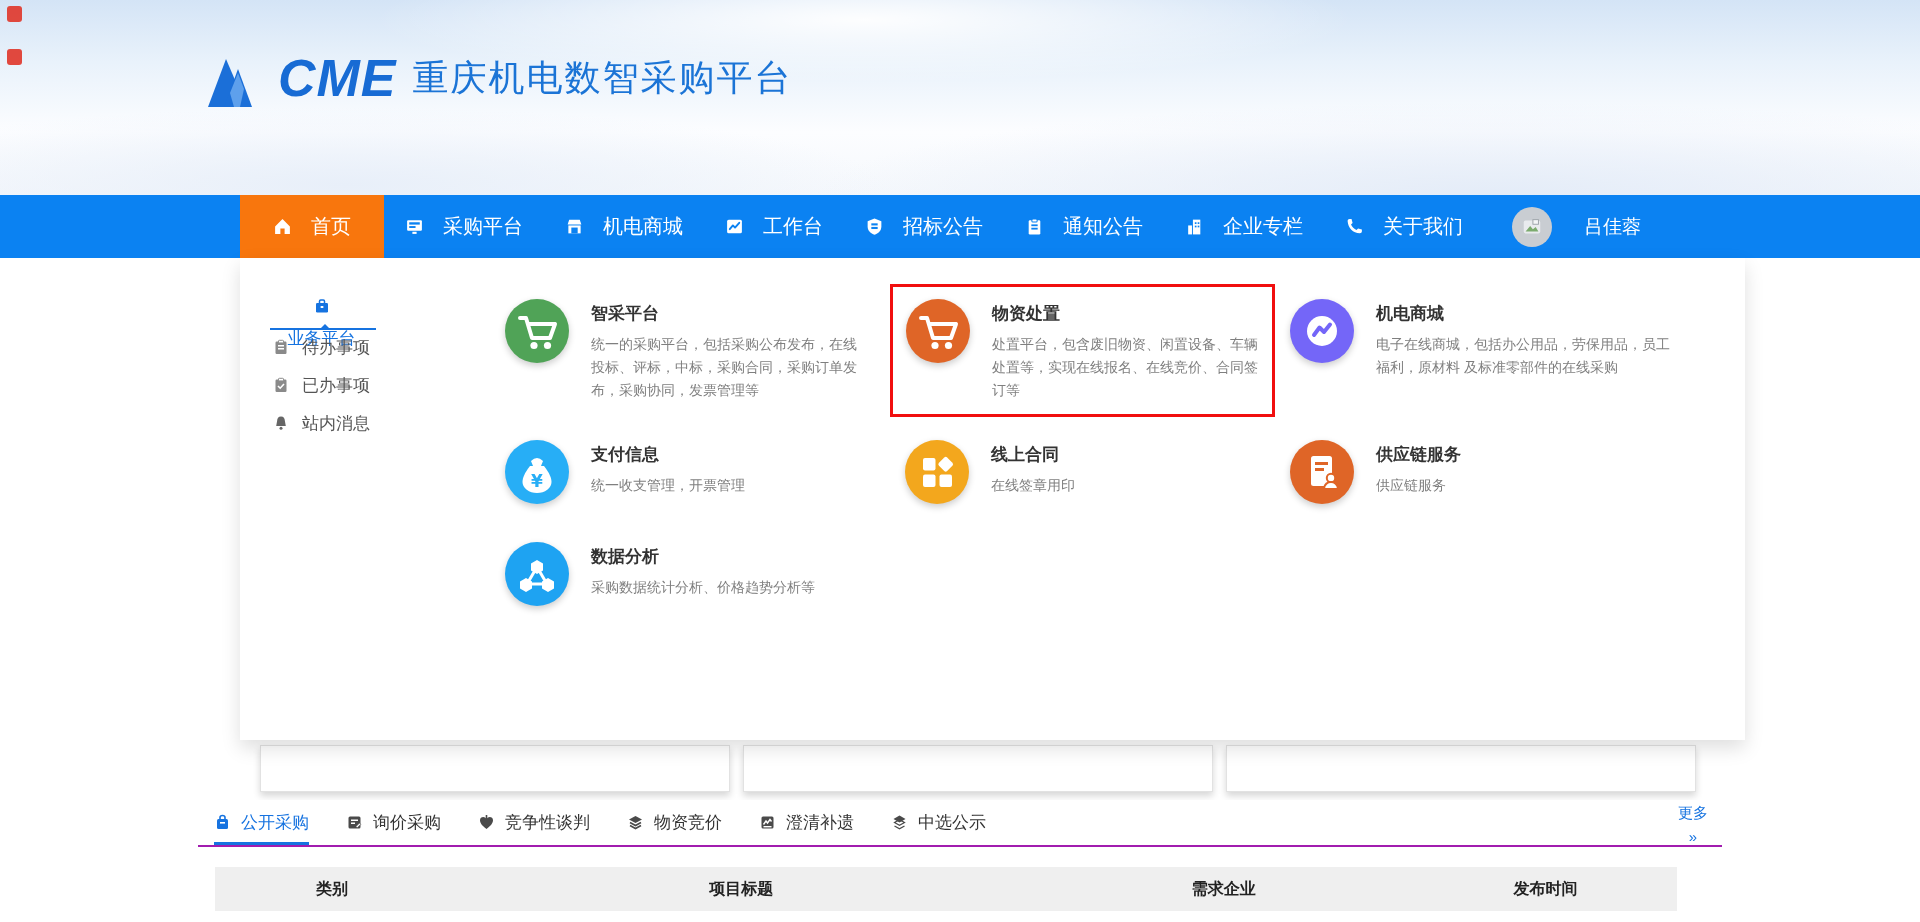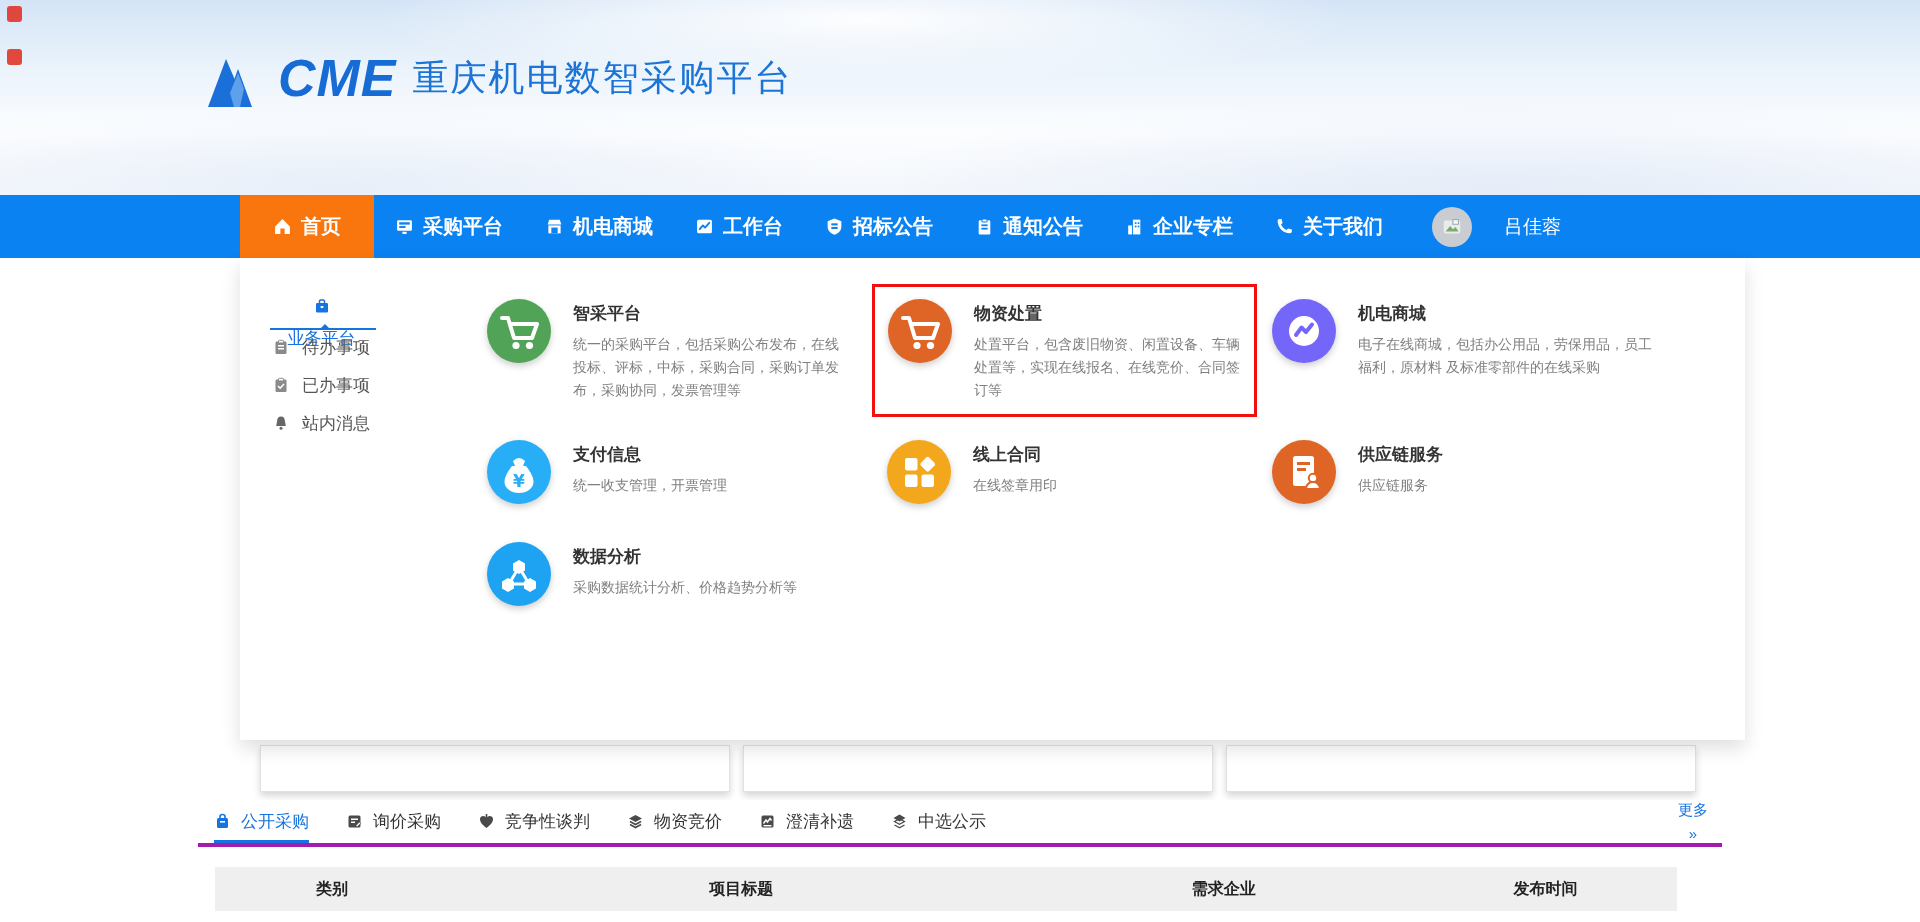--- a/index.html
+++ b/index.html
@@ -18,55 +18,55 @@
   .corner-marker.m2 { top:49px; } .corner-marker.m1 { top:6px; }
 
   .logo-row { position:absolute; left:204px; top:48px; display:flex; align-items:center; }
   .logo-mark { width:64px; height:58px; }
   .logo-text { font-size:52px; font-weight:bold; font-style:italic; color:#176bd4; letter-spacing:1px; margin-left:10px; }
   .site-name { font-size:36px; color:#1b74d6; margin-left:16px; letter-spacing:2px; }
 
   
   .navbar { position:absolute; left:0; top:195px; width:1920px; height:63px; background:#0b82f2;
     display:flex; align-items:stretch; padding-left:240px; }
-  .nav-item { display:flex; align-items:center; gap:9px; padding:0 21px; font-size:20px; color:#fff; cursor:pointer; white-space:nowrap;font-weight:bold; }
+  .nav-item { display:flex; align-items:center; gap:19px; padding:0 21px; font-size:20px; color:#fff; cursor:pointer; white-space:nowrap; }
   .nav-item.active { background:#f8760d; padding:0 33px; }
   .nav-item svg { width:19px; height:19px; flex:none; }
   .nav-user { display:flex; align-items:center; margin-left:28px; gap:32px; color:#fff; font-size:19px; cursor:pointer; }
   .avatar { width:40px; height:40px; border-radius:50%; background:#c9cdd2; display:flex; align-items:center; justify-content:center; overflow:hidden; }
 
   
   .panel { position:absolute; left:240px; top:258px; width:1505px; height:482px; background:#fff;
     box-shadow:0 8px 18px rgba(0,0,0,.13); }
   .panel-sidebar { position:absolute; left:33px; top:40px; }
   .side-item { position:relative; display:flex; align-items:center; gap:13px; font-size:17px; color:#555; margin-bottom:16px; height:22px; cursor:pointer; padding-right:6px; }
   .side-item svg { width:16px; height:16px; flex:none; }
   .side-item.active { color:#1673e0;flex-direction:column; }
   .side-item.active::after { content:""; position:absolute; left:-3px; right:0; bottom:-10px; height:2px; background:#1673e0; }
   .side-item.active::before { content:""; position:absolute; left:50%; margin-left:-6px; bottom:-10px;
     border-left:6px solid transparent; border-right:6px solid transparent; border-bottom:6px solid #1673e0; }
 
-  .services-grid { position:absolute; left:232px; top:26px; display:grid; grid-template-columns:400px 385px 430px; grid-row-gap:8px; }
+  .services-grid { position:absolute; left:250px; top:26px; display:grid; grid-template-columns:400px 385px 430px; grid-row-gap:8px; }
   .svc { display:flex; gap:22px; padding:12px; border:3px solid transparent; cursor:pointer; }
   .svc.highlight { border-color:#f10f0f;padding-left:13px; }
   .svc-icon { width:64px; height:64px; border-radius:50%; flex:none; display:flex; align-items:center; justify-content:center; box-shadow:0 3px 7px rgba(0,0,0,.2); }
   .svc-icon svg { width:64px; height:64px; }
   .c-green{background:#50a357}.c-orange{background:#df6527}.c-purple{background:#7466f8}
   .c-red{background:#f24545}.c-skyblue{background:#27aef6}.c-amber{background:#f3a71d}.c-blue{background:#1ea3f2}
   .svc-title { font-size:17px; font-weight:bold; color:#333; margin:3px 0 8px; }
   .svc-desc { font-size:14px; color:#7f7f7f; line-height:23px; width:266px; }
   .col3 .svc-desc { width:302px; }
 
   
   .under-card { position:absolute; top:745px; width:470px; height:47px; background:#fff;
     border:1px solid #e2e2e2; box-shadow:0 4px 7px rgba(0,0,0,.16); }
 
   
   .bulletin { position:absolute; left:198px; top:800px; width:1524px; height:122px; background:#fff; }
-  .tabs-row { display:flex; align-items:center; height:47px; padding-left:16px; gap:37px; border-bottom:4px solid #a21caf; }
+  .tabs-row { display:flex; align-items:flex-end; height:47px; padding-left:16px; gap:37px; border-bottom:2px solid #a21caf; }
   .tab { display:flex; align-items:center; gap:10px; font-size:17px; color:#333; height:100%; cursor:pointer; white-space:nowrap; }
   .tab svg { width:17px; height:17px; }
   .tab.active { color:#1673e0; box-shadow:inset 0 -3px 0 #1673e0; }
   .more-link { margin-left:auto; margin-right:14px; color:#1673e0; font-size:15px; display:flex; align-items:center; gap:5px; cursor:pointer;flex-direction:column; }
   .table-header { margin:20px 45px 0 17px; height:44px; background:#efefef;
     display:grid; grid-template-columns:16% 40% 26% 18%; align-items:center; text-align:center;
     font-size:16px; font-weight:bold; color:#222; }
 </style>
 </head>
 <body>

